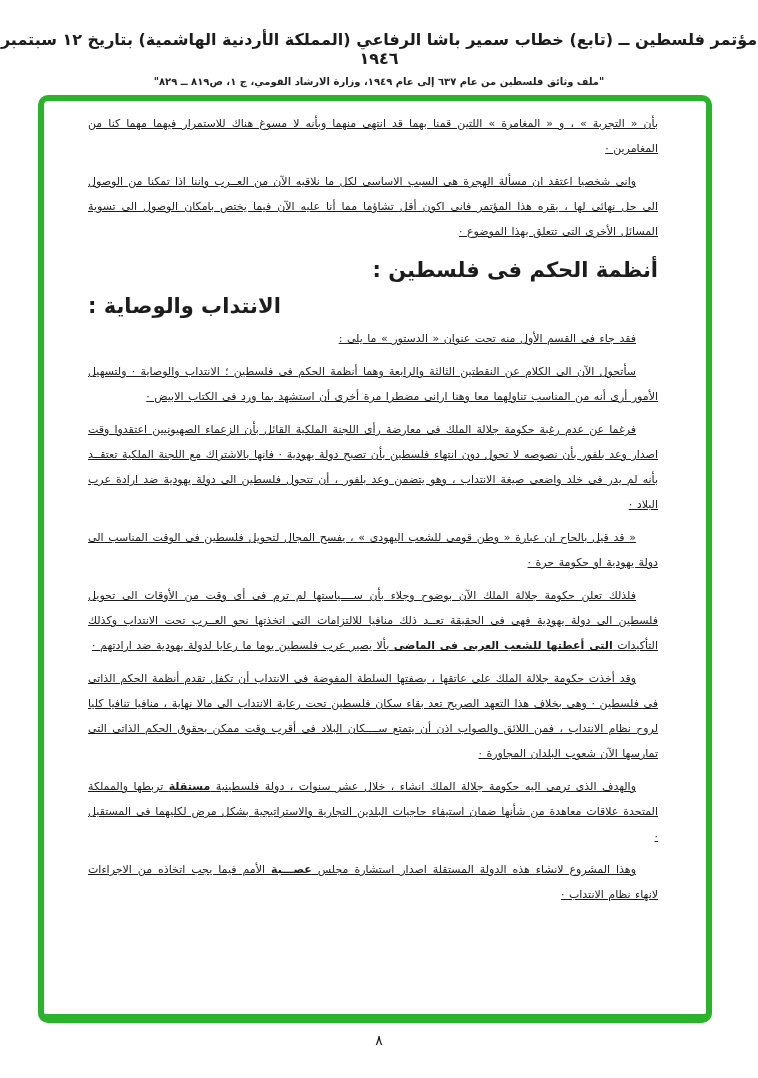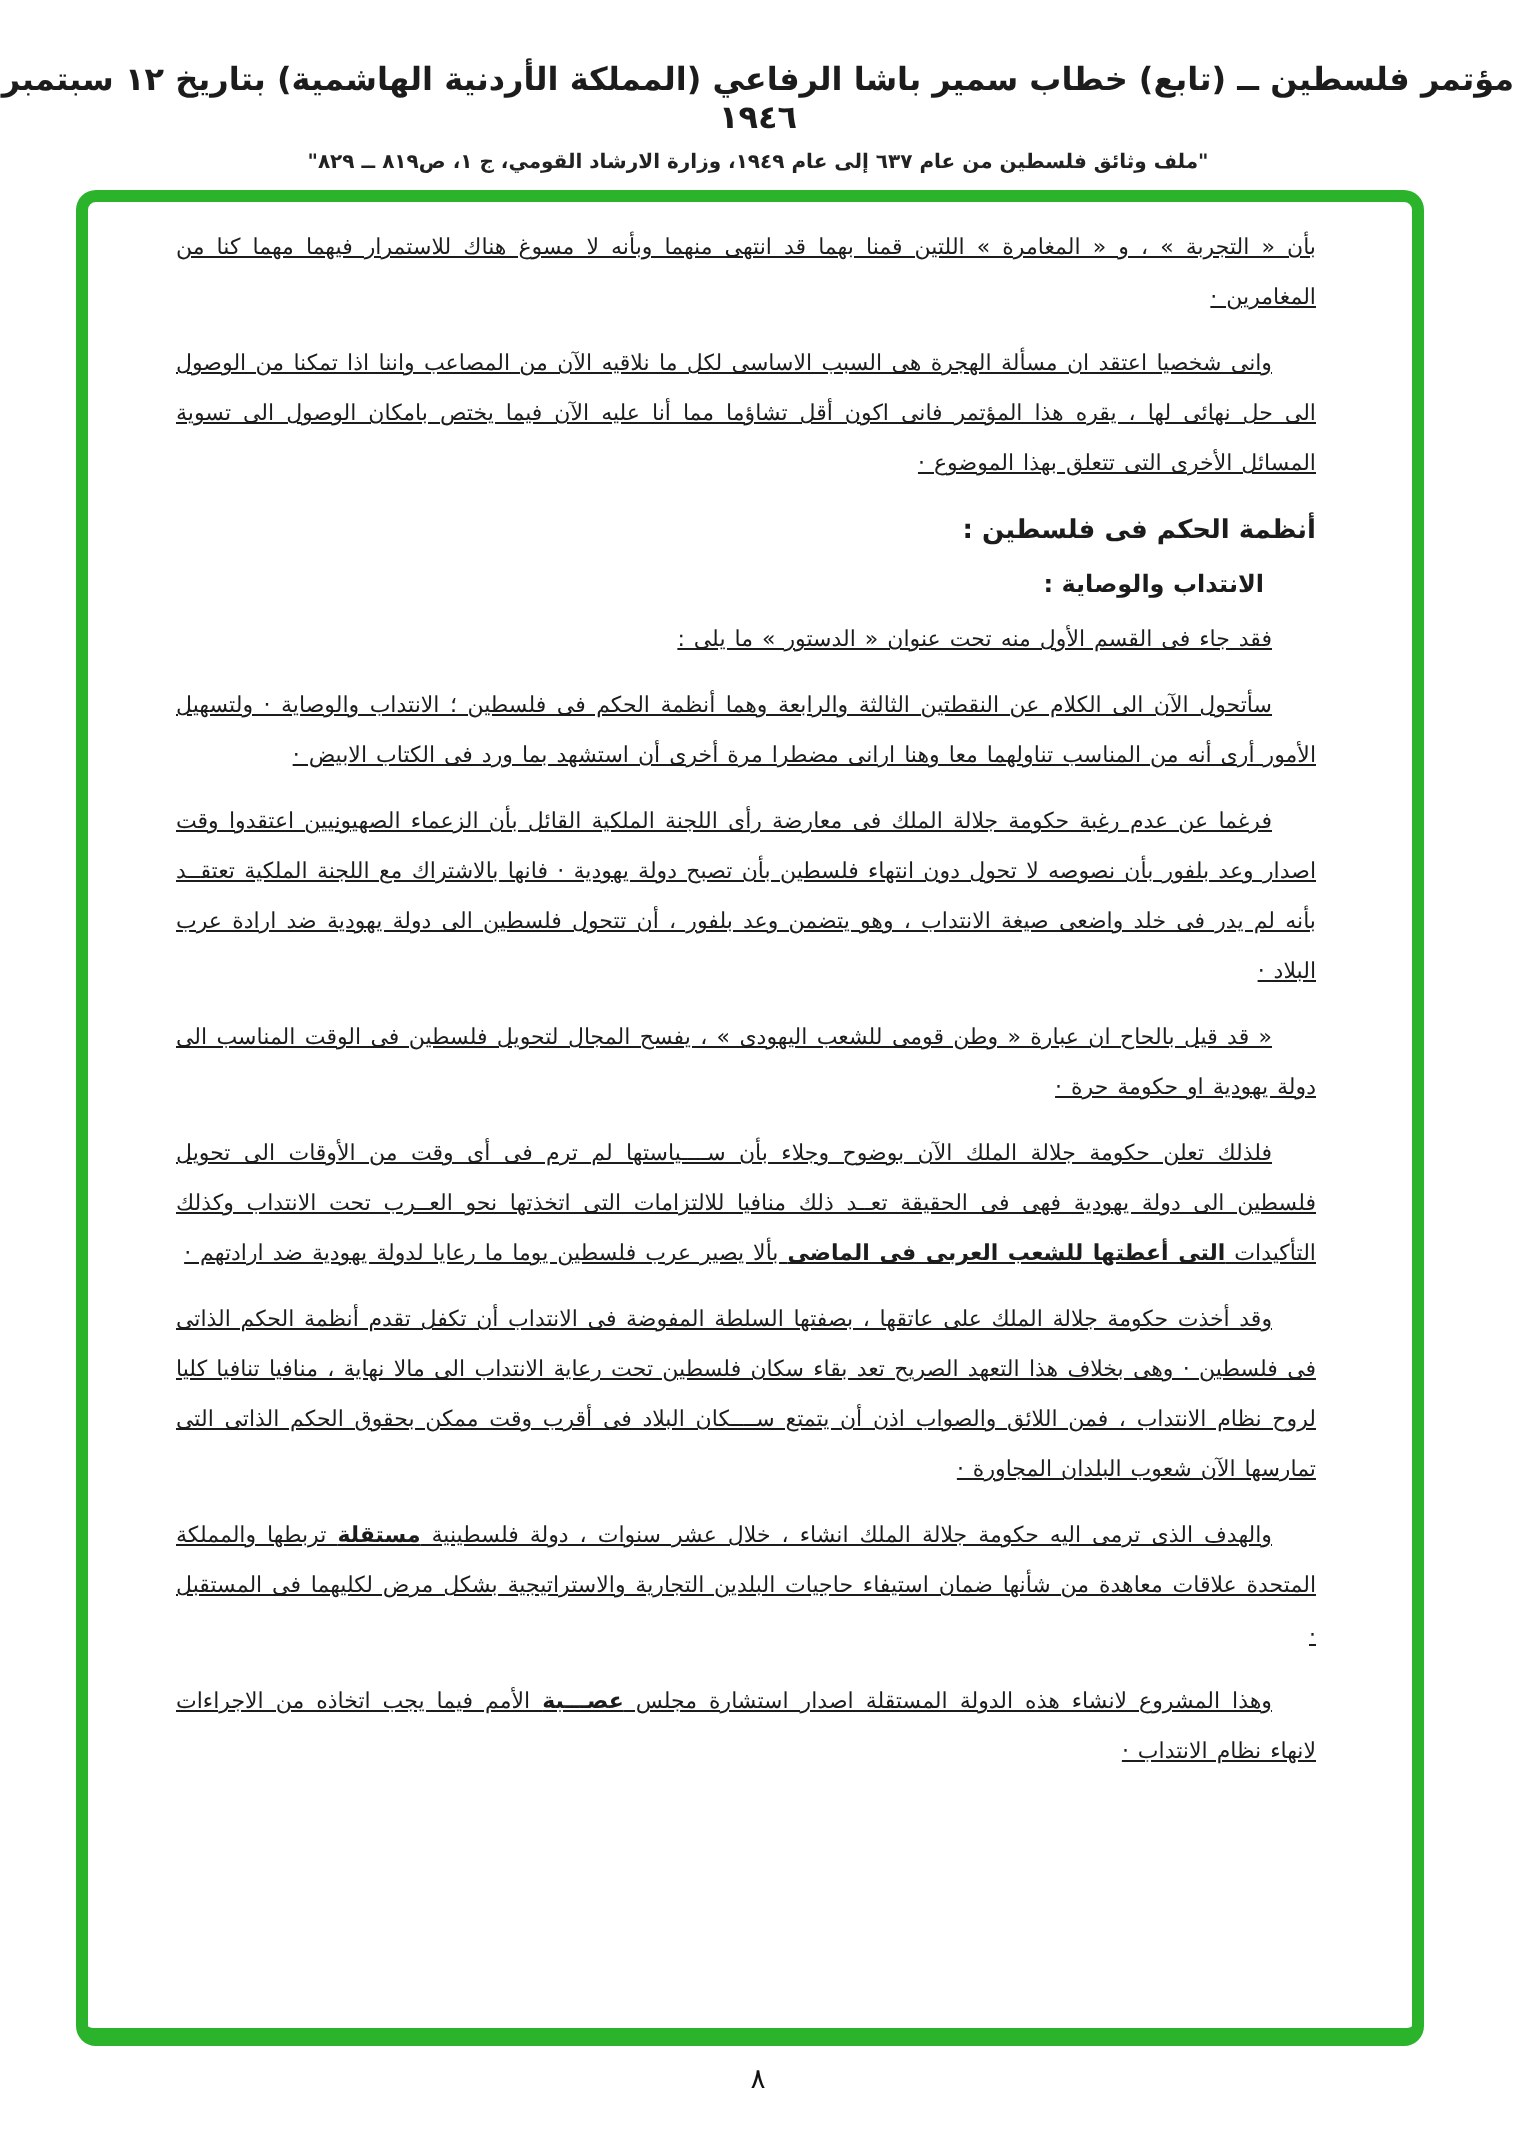--- a/index.html
+++ b/index.html
@@ -54,30 +54,30 @@
     margin: 0 0 8px 0;
     text-indent: 22px;
     word-spacing: 1px;
     text-decoration: underline;
   }
   .green-frame p.continuation {
     text-indent: 0;
   }
   .section-heading {
     font-weight: bold;
-    font-size: 13px;
+    font-size: 21px;
     margin: 14px 0 12px 0;
     direction: rtl;
     text-align: right;
   }
   .sub-heading {
-    font-size: 12px;
+    font-size: 21px;
     margin: 0 26px 8px 0;
     direction: rtl;
-    text-align: right;
+    text-align: left;
   }
   .bold-run {
     font-weight: bold;
   }
   .page-number {
     position: absolute;
     top: 1032px;
     left: 0;
     width: 758px;
     text-align: center;
@@ -88,21 +88,21 @@
 </head>
 <body>
 
 <header class="page-header">
   <div class="title">مؤتمر فلسطين ــ (تابع) خطاب سمير باشا الرفاعي (المملكة الأردنية الهاشمية) بتاريخ ١٢ سبتمبر ١٩٤٦</div>
   <div class="source">"ملف وثائق فلسطين من عام ٦٣٧ إلى عام ١٩٤٩، وزارة الارشاد القومي، ج ١، ص٨١٩ ــ ٨٢٩"</div>
 </header>
 
 <main class="green-frame">
   <p class="continuation">بأن « التجربة » ، و « المغامرة » اللتين قمنا بهما قد انتهى منهما وبأنه لا مسوغ هناك للاستمرار فيهما مهما كنا من المغامرين ·</p>
-  <p>وانى شخصيا اعتقد ان مسألة الهجرة هى السبب الاساسى لكل ما نلاقيه الآن من المصاعب واننا اذا تمكنا من الوصول الى حل نهائى لها ، يقره هذا المؤتمر فانى اكون أقل تشاؤما مما أنا عليه الآن فيما يختص بامكان الوصول الى تسوية المسائل الأخرى التى تتعلق بهذا الموضوع ·</p>
+  <p>وانى شخصيا اعتقد ان مسألة الهجرة هى السبب الاساسى لكل ما نلاقيه الآن من العــرب واننا اذا تمكنا من الوصول الى حل نهائى لها ، يقره هذا المؤتمر فانى اكون أقل تشاؤما مما أنا عليه الآن فيما يختص بامكان الوصول الى تسوية المسائل الأخرى التى تتعلق بهذا الموضوع ·</p>
 
   <h2 class="section-heading">أنظمة الحكم فى فلسطين :</h2>
   <h3 class="sub-heading">الانتداب والوصاية :</h3>
 
   <p>فقد جاء فى القسم الأول منه تحت عنوان « الدستور » ما يلى :</p>
   <p>سأتحول الآن الى الكلام عن النقطتين الثالثة والرابعة وهما أنظمة الحكم فى فلسطين ؛ الانتداب والوصاية · ولتسهيل الأمور أرى أنه من المناسب تناولهما معا وهنا ارانى مضطرا مرة أخرى أن استشهد بما ورد فى الكتاب الابيض ·</p>
   <p>فرغما عن عدم رغبة حكومة جلالة الملك فى معارضة رأى اللجنة الملكية القائل بأن الزعماء الصهيونيين اعتقدوا وقت اصدار وعد بلفور بأن نصوصه لا تحول دون انتهاء فلسطين بأن تصبح دولة يهودية · فانها بالاشتراك مع اللجنة الملكية تعتقــد بأنه لم يدر فى خلد واضعى صيغة الانتداب ، وهو يتضمن وعد بلفور ، أن تتحول فلسطين الى دولة يهودية ضد ارادة عرب البلاد ·</p>
   <p>« قد قيل بالحاح ان عبارة « وطن قومى للشعب اليهودى » ، يفسح المجال لتحويل فلسطين فى الوقت المناسب الى دولة يهودية او حكومة حرة ·</p>
 
   <p><span>فلذلك تعلن حكومة جلالة الملك الآن بوضوح وجلاء بأن ســــياستها لم ترم فى أى وقت من الأوقات الى تحويل فلسطين الى دولة يهودية فهى فى الحقيقة تعــد ذلك منافيا للالتزامات التى اتخذتها نحو العــرب تحت الانتداب وكذلك التأكيدات </span><span class="bold-run">التى أعطتها للشعب العربى فى الماضى</span><span> بألا يصير عرب فلسطين يوما ما رعايا لدولة يهودية ضد ارادتهم ·</span></p>

